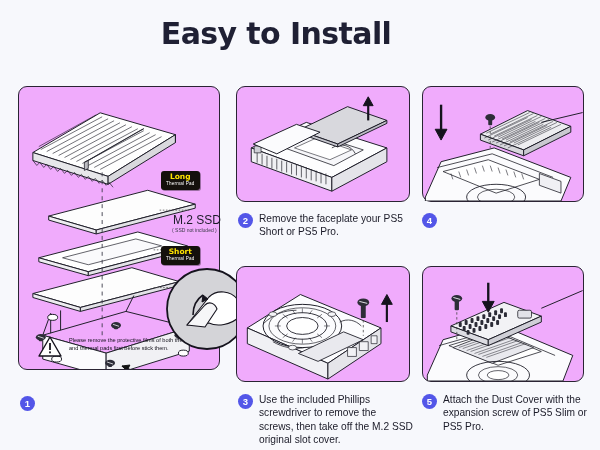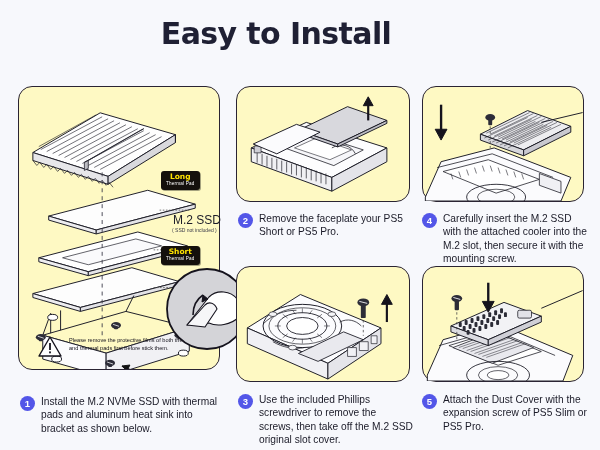--- a/index.html
+++ b/index.html
@@ -19,23 +19,23 @@
     font-weight: bold;
     letter-spacing: -0.6px;
     color: #1f2034;
     font-family: "DejaVu Sans", sans-serif;
     padding-left: 12px;
   }
 
   
   .panel {
     position: absolute;
-    background: #fef9c3;
+    background: #f0abfc;
     border: 1.6px solid #2a2433;
-    border-radius: 14px;
+    border-radius: 9px;
     overflow: visible;
   }
   .panel .art { position: absolute; inset: 0; overflow: visible; }
   .panel svg { display: block; width: 100%; height: 100%; }
 
   
   .caption {
     position: absolute;
     display: flex;
     gap: 6px;
@@ -238,21 +238,20 @@
         <g stroke="#15131d" stroke-width="1.6" fill="none">
           <path d="M28,48 C28,38 32,32 38,28"></path>
           <path d="M38,28 l-1,7 l6,-3 z" fill="#15131d" stroke-width="1"></path>
         </g>
       </svg>
     </div>
   </div>
 
   <div class="caption" style="left:20px; top:395px; width:205px;">
     <div class="badge">1</div>
-    <div class="cap-text">Install the M.2 NVMe SSD with thermal pads and aluminum heat sink into bracket as shown below.</div>
   </div>
 
   <div class="panel" style="left:236px; top:86px; width:174px; height:116px;">
     <div class="art">
       <svg viewBox="0 0 174 116">
         <g fill="none" stroke="#1e1e28" stroke-width="1" stroke-linejoin="round">
 
           <path d="M14,62 L70,36 L152,62 L96,92 Z" fill="#fdfdfe"></path>
           <path d="M14,62 L14,76 L96,106 L96,92 Z" fill="#f0f0f3"></path>
           <path d="M96,92 L152,62 L152,76 L96,106 Z" fill="#e4e4e9"></path>
@@ -365,21 +364,20 @@
         <g stroke="#15131d" stroke-width="2.4" fill="none">
           <path d="M18,18 L18,48"></path>
           <path d="M18,54 l-6,-11 l12,0 z" fill="#15131d" stroke-width="1"></path>
         </g>
       </svg>
     </div>
   </div>
 
   <div class="caption" style="left:422px; top:212px; width:168px;">
     <div class="badge">4</div>
-    <div class="cap-text">Carefully insert the M.2 SSD with the attached cooler into the M.2 slot, then secure it with the mounting screw.</div>
   </div>
 
   <div class="panel" style="left:236px; top:266px; width:174px; height:116px;">
     <div class="art">
       <svg viewBox="0 0 174 116">
         <g fill="none" stroke="#1e1e28" stroke-width="1" stroke-linejoin="round">
 
           <path d="M10,62 L64,28 L146,62 L92,98 Z" fill="#fcfcfe"></path>
           <path d="M10,62 L10,78 L92,114 L92,98 Z" fill="#f0f0f4"></path>
           <path d="M92,98 L146,62 L146,78 L92,114 Z" fill="#e5e5ea"></path>

